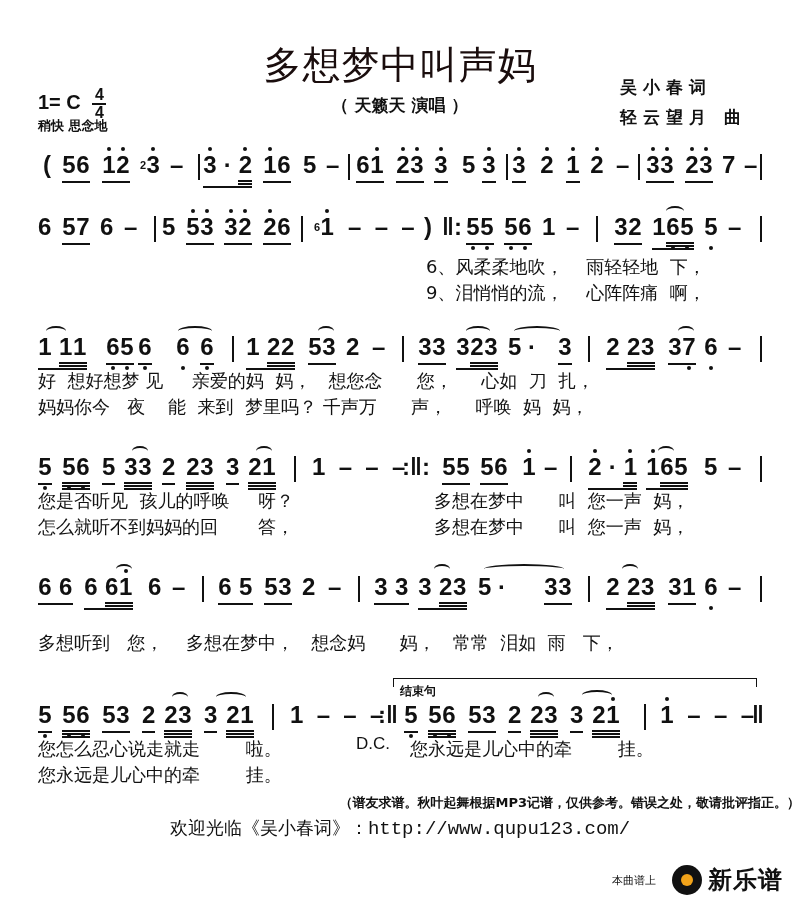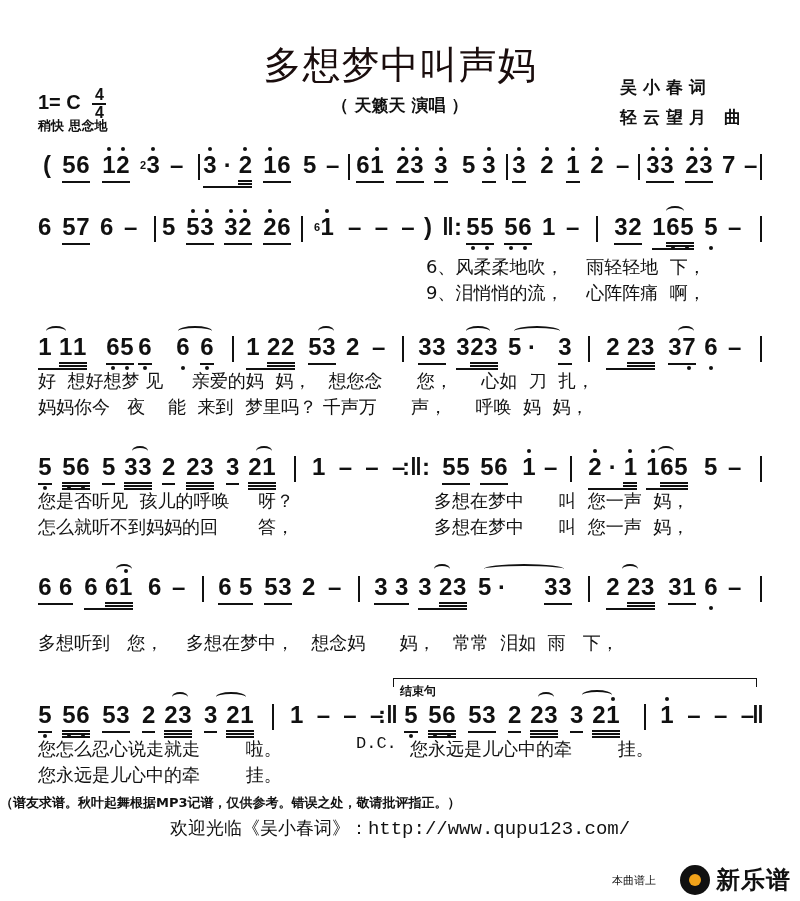--- a/index.html
+++ b/index.html
@@ -20,25 +20,25 @@
   .row { position: absolute; left: 38px; height: 40px; white-space: nowrap; }
   .tok { position: absolute; top: 0; font-family: "Liberation Sans", sans-serif; font-weight: bold; font-size: 24px; line-height: 30px; }
   .n { display: inline-block; position: relative; text-align: center; width: 14px; }
   .n.hi::before { content: ""; position: absolute; left: 50%; top: -3px; width: 4px; height: 4px; margin-left: -2px; background: #111; border-radius: 50%; }
   .n.lo::after { content: ""; position: absolute; left: 50%; bottom: -8px; width: 4px; height: 4px; margin-left: -2px; background: #111; border-radius: 50%; }
   .u1 { border-bottom: 2px solid #111; padding-bottom: 1px; }
   .u2 { border-bottom: 5px double #111; padding-bottom: 0px; }
   .bar { position: absolute; top: 4px; width: 2px; height: 26px; background: #111; }
   .arc { position: absolute; border-top: 2px solid #111; border-radius: 50% 50% 0 0; height: 8px; }
   .lyric { position: absolute; font-size: 18px; line-height: 22px; white-space: pre; font-family: "DejaVu Sans", sans-serif; }
-  .footer1 { left: 0; width: 800px; top: 794px; text-align: left; font-size: 13px; font-weight: bold; }
+  .footer1 { left: 0; width: 800px; top: 794px; text-align: right; font-size: 13px; font-weight: bold; }
   .footer2 { left: 0; width: 800px; top: 816px; text-align: center; font-size: 18px; font-family: "DejaVu Serif", serif; }
   .footer2 .url { font-family: "Liberation Mono", monospace; font-size: 19px; }
   .badge { left: 612px; top: 862px; height: 36px; display: flex; align-items: center; }
-  .badge .pre { font-size: 11px; margin-right: 24px; }
+  .badge .pre { font-size: 11px; margin-right: 16px; }
   .disc { width: 30px; height: 30px; border-radius: 50%; background: #111; position: relative; }
   .disc::after { content: ""; position: absolute; left: 9px; top: 9px; width: 12px; height: 12px; border-radius: 50%; background: #f2a31a; }
   .badge .brand { font-size: 24px; font-weight: bold; margin-left: 6px; letter-spacing: 1px; }
   .bracket { position: absolute; left: 393px; top: 678px; width: 362px; height: 8px; border-top: 1.5px solid #111; border-left: 1.5px solid #111; border-right: 1.5px solid #111; }
   .small-label { font-size: 12px; font-weight: bold; }
 </style>
 </head>
 <body>
 
 <div class="abs title">多想梦中叫声妈</div>
@@ -216,21 +216,21 @@
   <div class="tok u1" style="left:64px;"><span class="n">5</span><span class="n">3</span></div>
   <div class="tok u1" style="left:104px;">2</div>
   <div class="arc" style="left:134px; top:-8px; width:16px;"></div>
   <div class="tok u1" style="left:126px;"><span class="n u2">2</span><span class="n u2">3</span></div>
   <div class="tok u1" style="left:166px;">3</div>
   <div class="arc" style="left:178px; top:-8px; width:30px;"></div>
   <div class="tok u1" style="left:188px;"><span class="n u2">2</span><span class="n u2">1</span></div>
   <div class="bar" style="left:234px;"></div>
   <div class="tok" style="left:252px;">1&nbsp;&nbsp;–&nbsp;&nbsp;–&nbsp;&nbsp;–</div>
   <div class="tok" style="left:340px;">:‖</div>
-  <div class="abs" style="left:318px; top:34px; font-family:Liberation Mono, monospace; font-size:17px;">D.C.</div>
+  <div class="abs" style="left:318px; top:34px; font-family:Liberation Sans, sans-serif; font-size:17px;">D.C.</div>
   <div class="tok u1" style="left:366px;"><span class="n lo">5</span></div>
   <div class="tok u1" style="left:390px;"><span class="n lo u2">5</span><span class="n lo u2">6</span></div>
   <div class="tok u1" style="left:430px;"><span class="n">5</span><span class="n">3</span></div>
   <div class="tok u1" style="left:470px;">2</div>
   <div class="arc" style="left:500px; top:-8px; width:16px;"></div>
   <div class="tok u1" style="left:492px;"><span class="n u2">2</span><span class="n u2">3</span></div>
   <div class="tok u1" style="left:532px;">3</div>
   <div class="arc" style="left:544px; top:-10px; width:30px;"></div>
   <div class="tok u1" style="left:554px;"><span class="n u2">2</span><span class="n hi u2">1</span></div>
   <div class="bar" style="left:606px;"></div>

